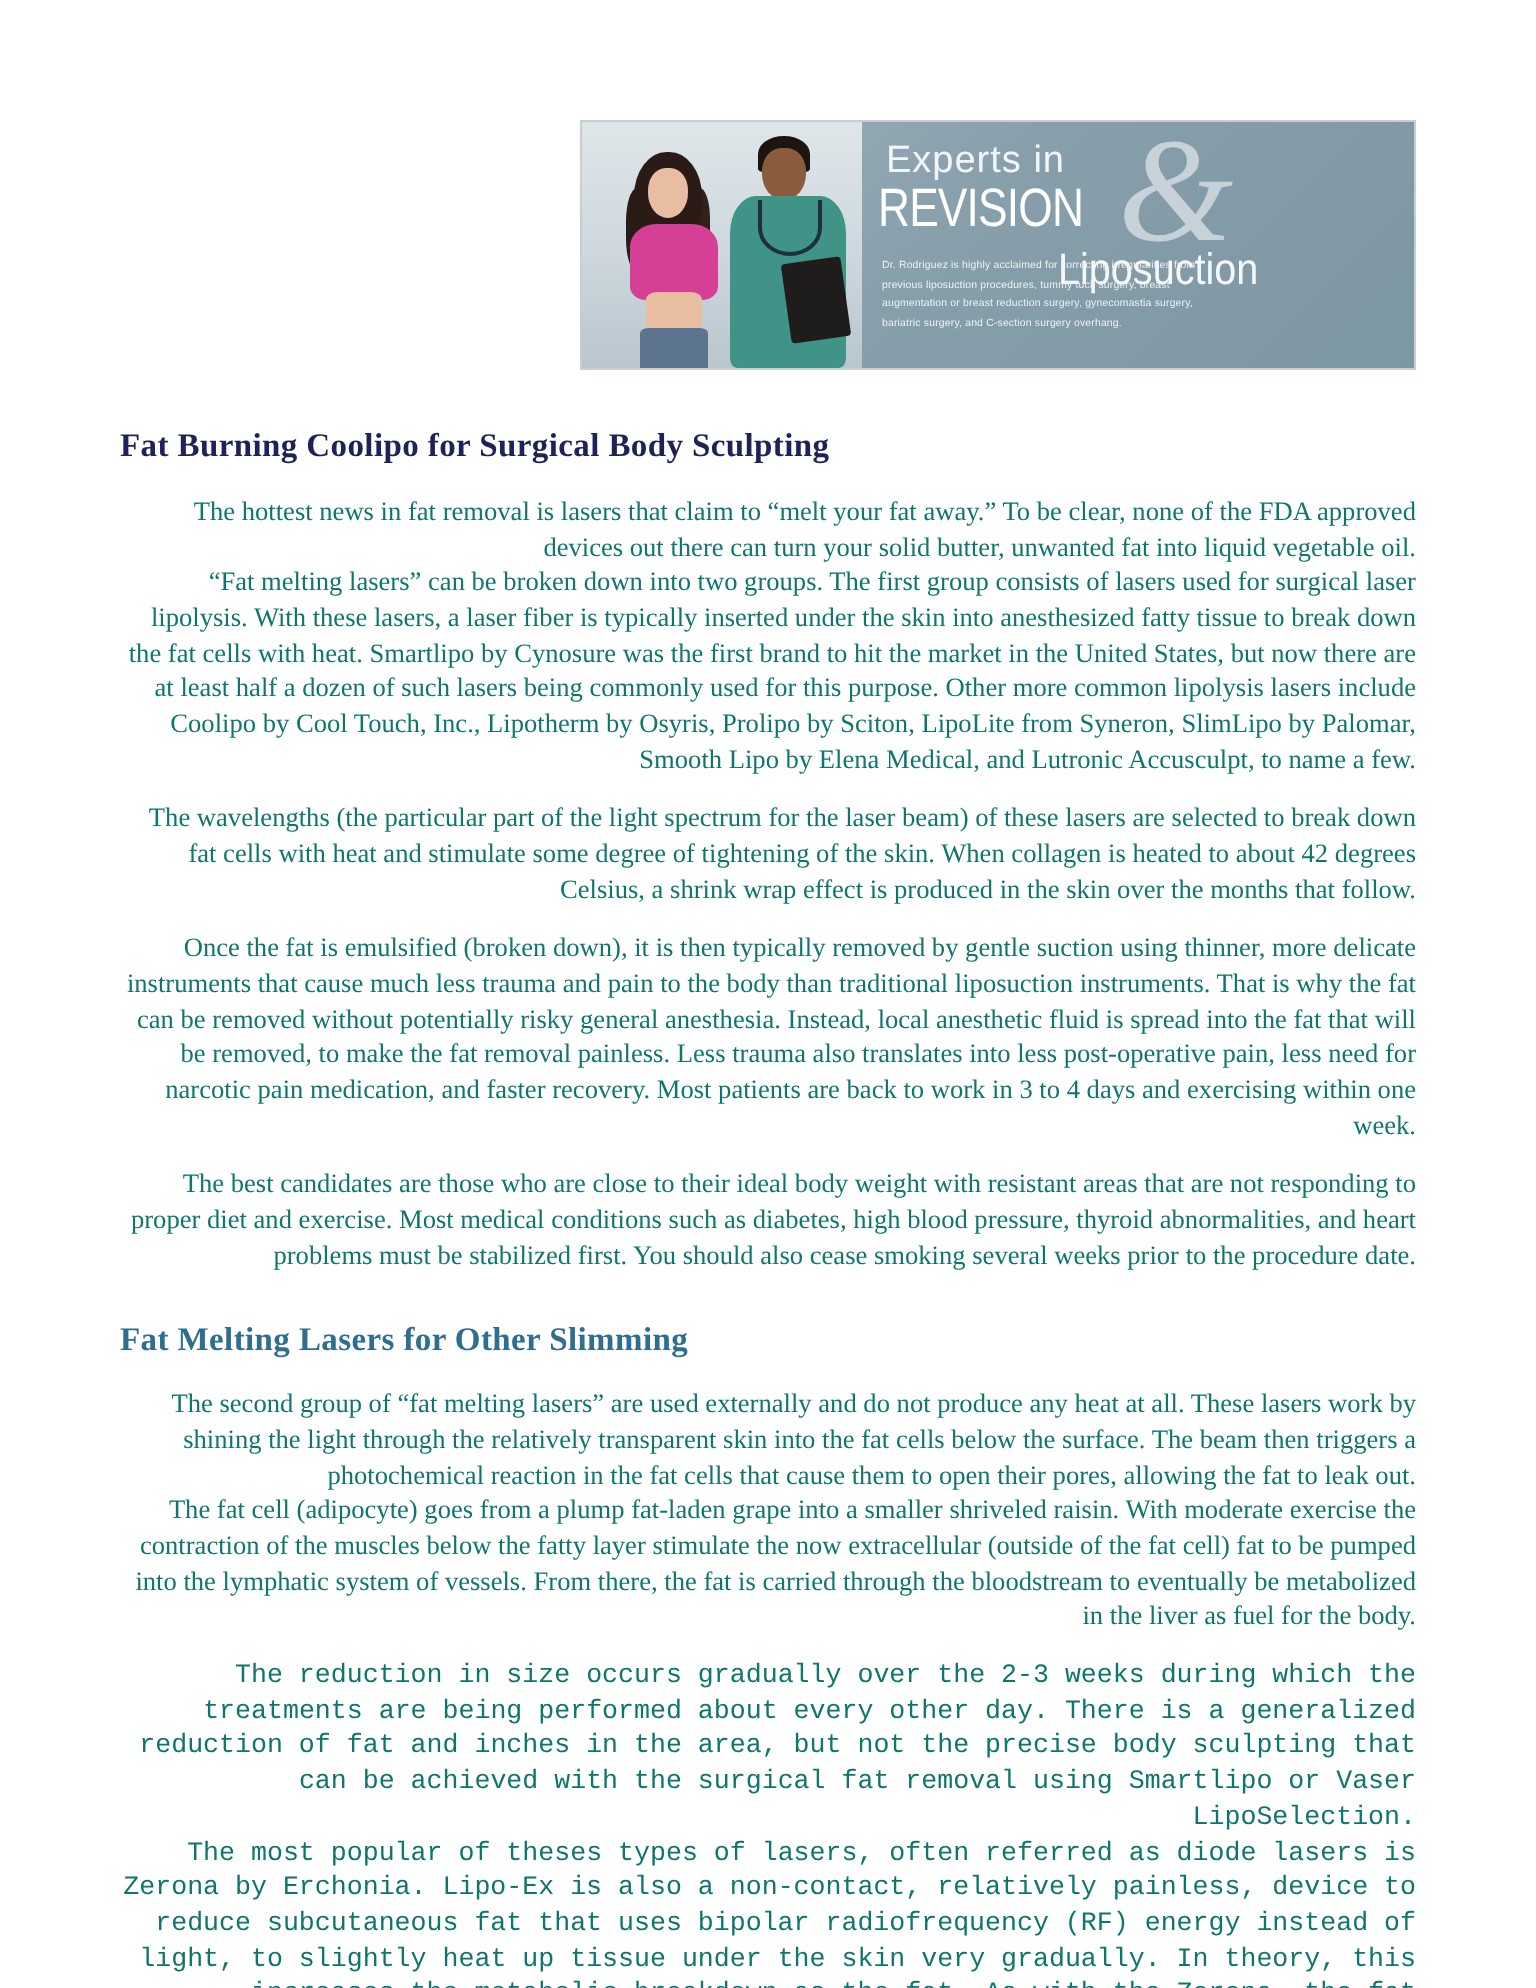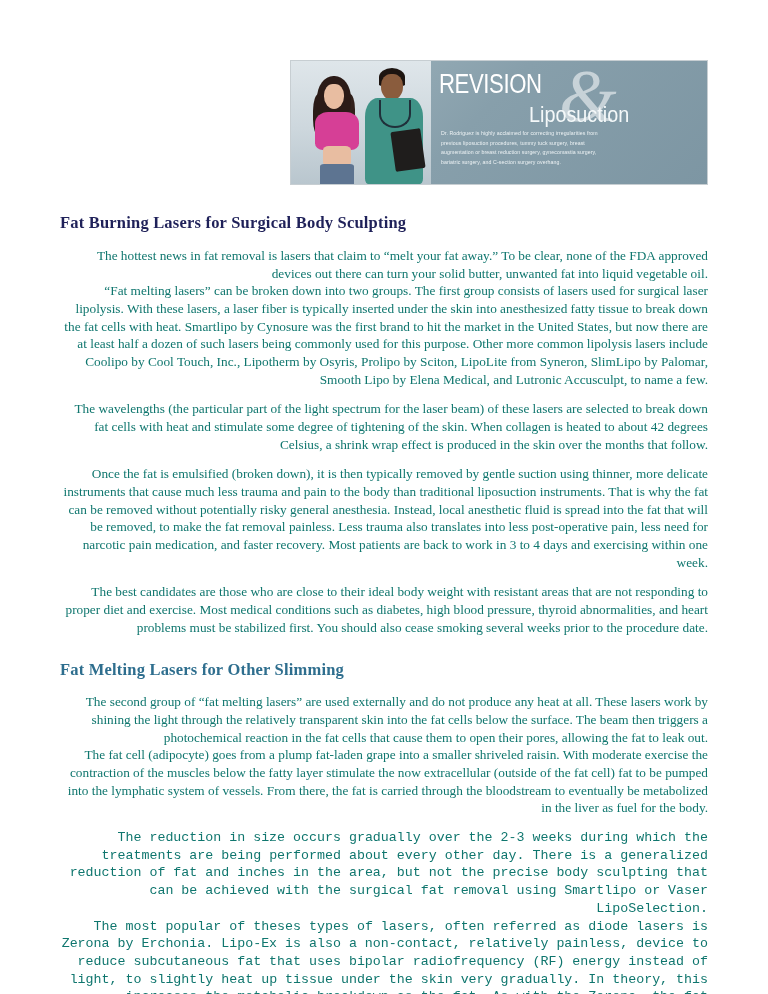--- a/index.html
+++ b/index.html
@@ -251,31 +251,32 @@
           <div class="hair"></div>
           <div class="face"></div>
           <div class="scrubs"></div>
           <div class="stetho"></div>
           <div class="clipboard"></div>
         </div>
       </div>
 
       <div class="banner-text">
         <div class="amp">&amp;</div>
+        <div class="experts-in">Experts in</div>
         <div class="revision-row">
           <span class="big-word">REVISION</span>
         </div>
         <span class="lipo-word">Liposuction</span>
         <div class="banner-blurb">Dr. Rodriguez is highly acclaimed for correcting irregularities from previous liposuction procedures, tummy tuck surgery, breast augmentation or breast reduction surgery, gynecomastia surgery, bariatric surgery, and C-section surgery overhang.</div>
       </div>
 
     </div>
   </div>
 
-  <h1 class="title" style="color: rgb(31, 33, 89);">Fat Burning Lasers for Surgical Body Sculpting</h1>
+  <h1 class="title" style="color: rgb(31, 33, 89);">Fat Burning Coolipo for Surgical Body Sculpting</h1>
 
   <p class="para">The hottest news in fat removal is lasers that claim to “melt your fat away.” To be clear, none of the FDA approved devices out there can turn your solid butter, unwanted fat into liquid vegetable oil.<br>“Fat melting lasers” can be broken down into two groups. The first group consists of lasers used for surgical laser lipolysis. With these lasers, a laser fiber is typically inserted under the skin into anesthesized fatty tissue to break down the fat cells with heat. Smartlipo by Cynosure was the first brand to hit the market in the United States, but now there are at least half a dozen of such lasers being commonly used for this purpose. Other more common lipolysis lasers include Coolipo by Cool Touch, Inc., Lipotherm by Osyris, Prolipo by Sciton, LipoLite from Syneron, SlimLipo by Palomar, Smooth Lipo by Elena Medical, and Lutronic Accusculpt, to name a few.</p>
   <p class="para">The wavelengths (the particular part of the light spectrum for the laser beam) of these lasers are selected to break down fat cells with heat and stimulate some degree of tightening of the skin. When collagen is heated to about 42 degrees Celsius, a shrink wrap effect is produced in the skin over the months that follow.</p>
   <p class="para">Once the fat is emulsified (broken down), it is then typically removed by gentle suction using thinner, more delicate instruments that cause much less trauma and pain to the body than traditional liposuction instruments. That is why the fat can be removed without potentially risky general anesthesia. Instead, local anesthetic fluid is spread into the fat that will be removed, to make the fat removal painless. Less trauma also translates into less post-operative pain, less need for narcotic pain medication, and faster recovery. Most patients are back to work in 3 to 4 days and exercising within one week.</p>
   <p class="para">The best candidates are those who are close to their ideal body weight with resistant areas that are not responding to proper diet and exercise. Most medical conditions such as diabetes, high blood pressure, thyroid abnormalities, and heart problems must be stabilized first. You should also cease smoking several weeks prior to the procedure date.</p>
 
   <h2 class="subtitle" style="color: rgb(46, 110, 142);">Fat Melting Lasers for Other Slimming</h2>
 
   <p class="para">The second group of “fat melting lasers” are used externally and do not produce any heat at all. These lasers work by shining the light through the relatively transparent skin into the fat cells below the surface. The beam then triggers a photochemical reaction in the fat cells that cause them to open their pores, allowing the fat to leak out.<br>The fat cell (adipocyte) goes from a plump fat-laden grape into a smaller shriveled raisin. With moderate exercise the contraction of the muscles below the fatty layer stimulate the now extracellular (outside of the fat cell) fat to be pumped into the lymphatic system of vessels. From there, the fat is carried through the bloodstream to eventually be metabolized in the liver as fuel for the body.</p>
   <p class="para">The reduction in size occurs gradually over the 2-3 weeks during which the treatments are being performed about every other day. There is a generalized reduction of fat and inches in the area, but not the precise body sculpting that can be achieved with the surgical fat removal using Smartlipo or Vaser LipoSelection.<br>The most popular of theses types of lasers, often referred as diode lasers is Zerona by Erchonia. Lipo-Ex is also a non-contact, relatively painless, device to reduce subcutaneous fat that uses bipolar radiofrequency (RF) energy instead of light, to slightly heat up tissue under the skin very gradually. In theory, this increases the metabolic breakdown as the fat. As with the Zerona, the fat “melted” by Lipo-Ex is also removed by the body’s lymphatic system.</p>

